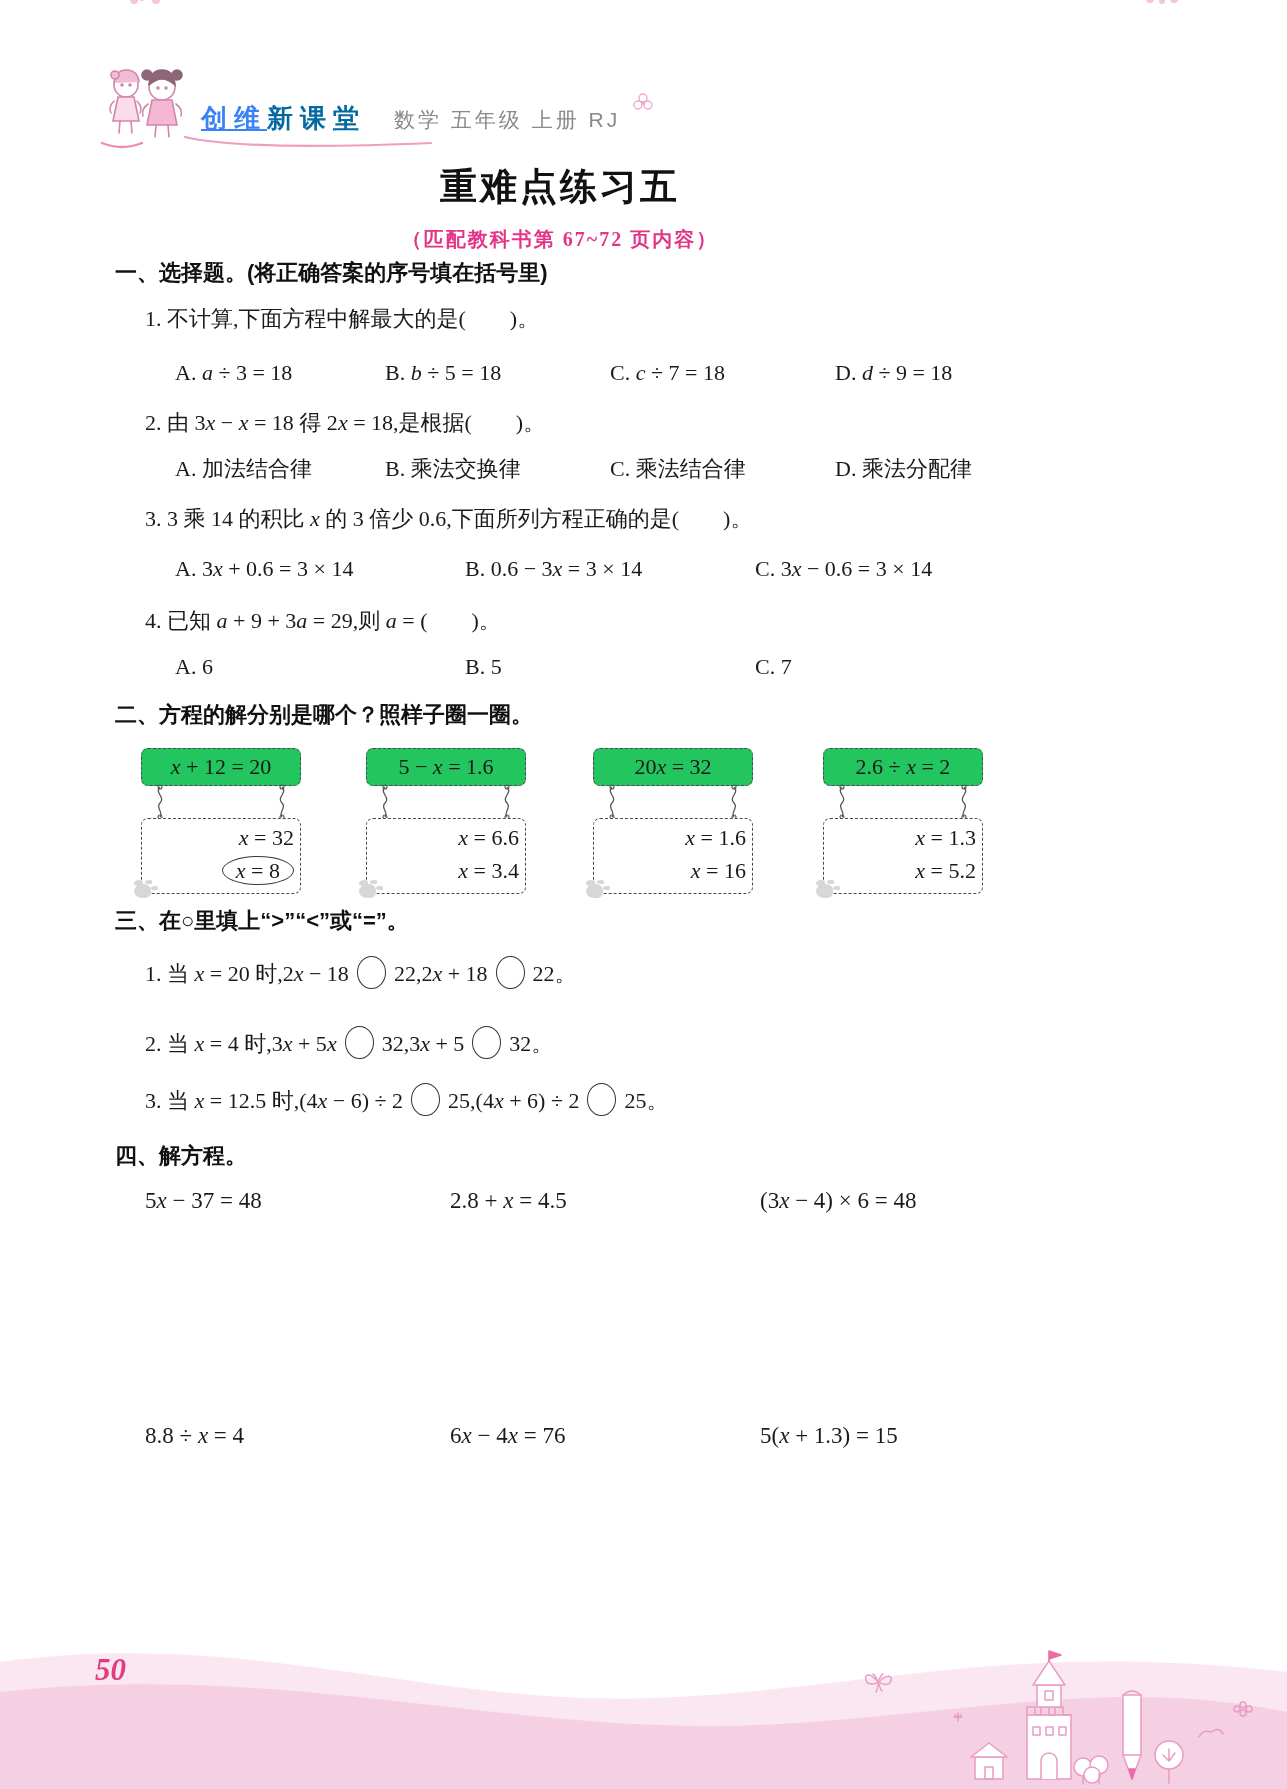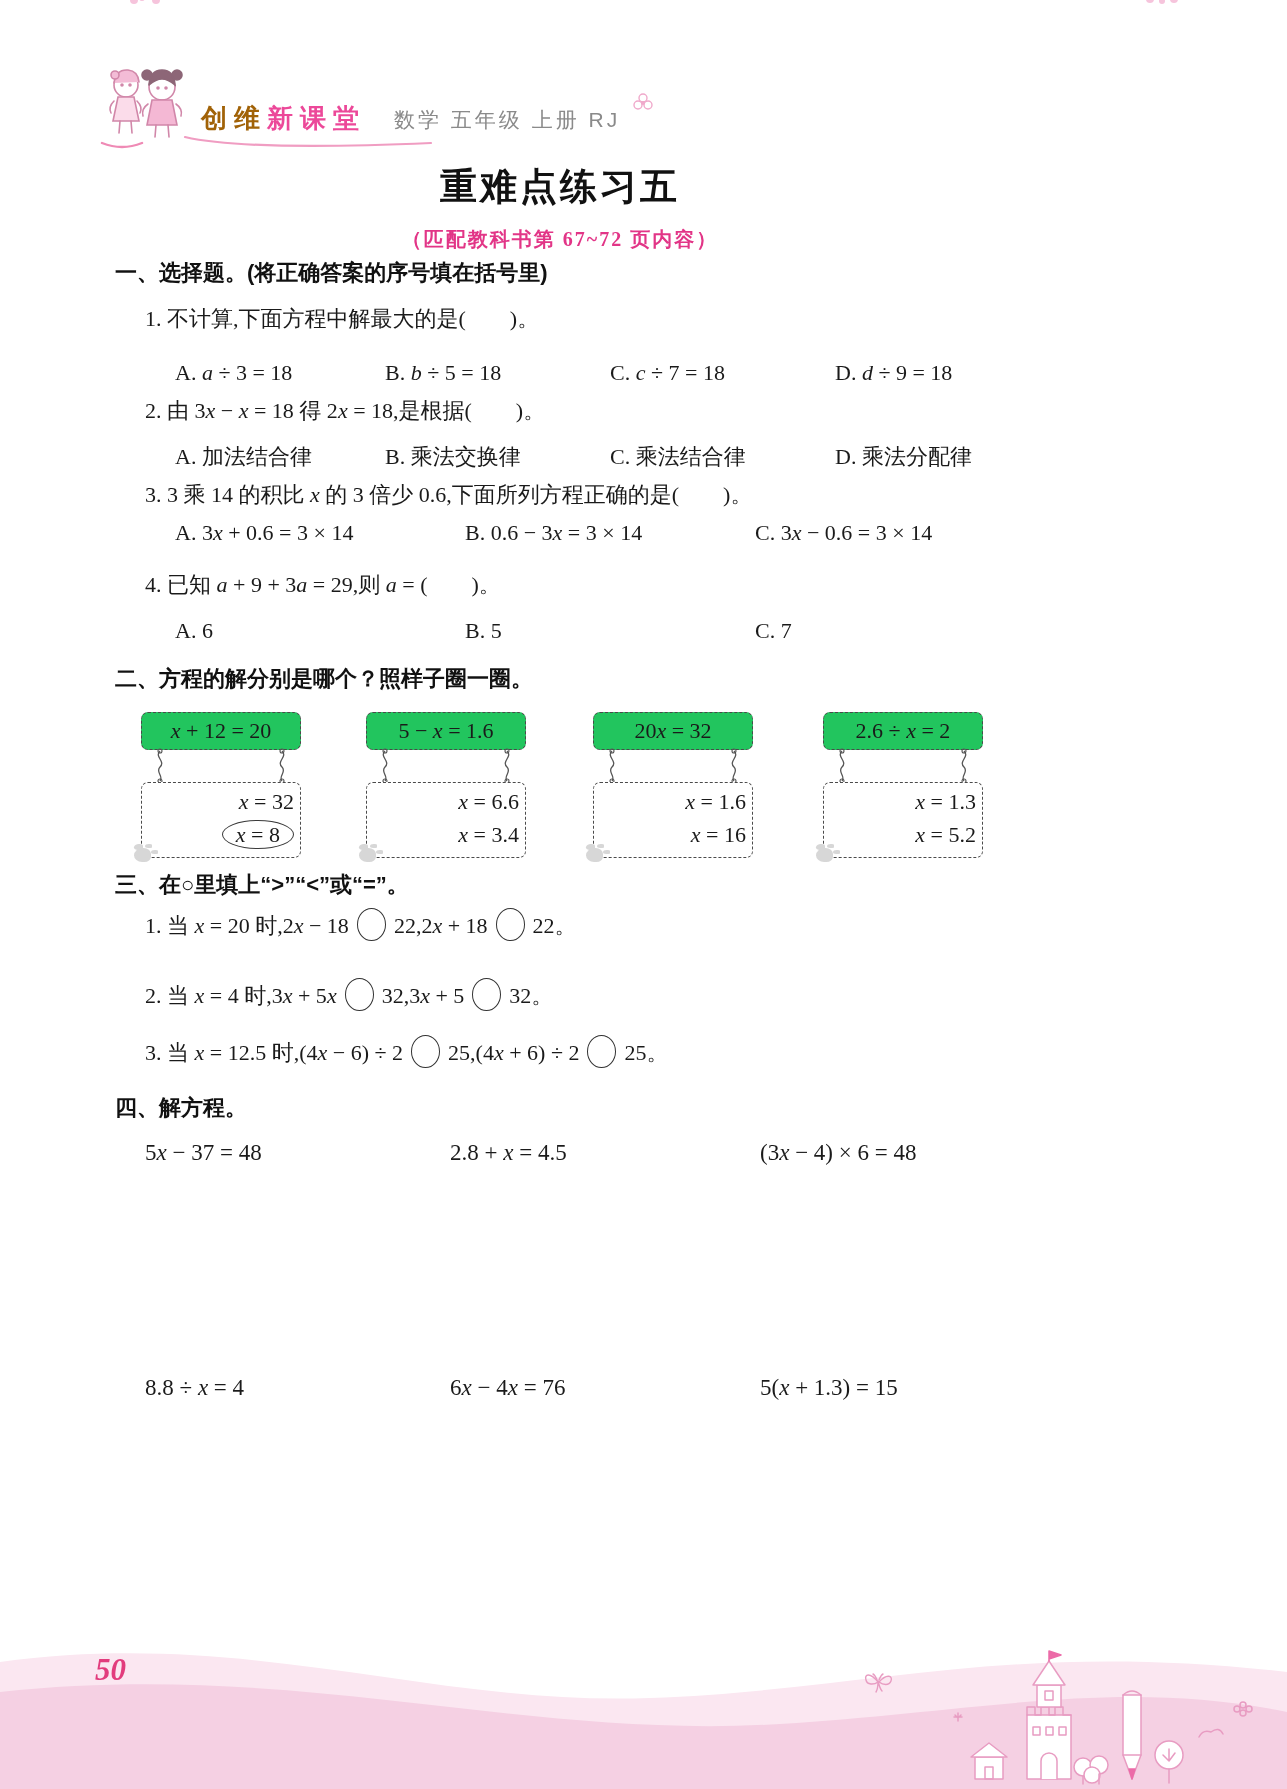--- a/index.html
+++ b/index.html
@@ -8,40 +8,40 @@
     font-family:"Liberation Serif","DejaVu Serif",serif;
     color:#1a1a1a;overflow:hidden;
   }
   .hei{font-family:"Liberation Sans","DejaVu Sans",sans-serif;font-weight:700;}
 
   
   .header{position:absolute;left:100px;top:55px;height:95px;display:flex;align-items:flex-end;}
   .mascot{width:95px;height:95px;}
   .brand-wrap{position:relative;margin-left:6px;padding-bottom:14px;}
   .brand{font-size:26px;letter-spacing:7px;font-family:"Liberation Sans","DejaVu Sans",sans-serif;font-weight:700;}
-  .brand .b1{color:#a16207;}
-  .brand .b2{color:#ec4899;}
+  .brand .b1{color:#3b82f6;text-decoration:underline;}
+  .brand .b2{color:#0369a1;}
   .swoosh{position:absolute;left:-18px;bottom:2px;}
   .subject{font-size:21px;letter-spacing:3px;color:#8a8a8a;margin-left:28px;padding-bottom:16px;
     font-family:"Liberation Sans","DejaVu Sans",sans-serif;font-weight:400;}
   .hdr-flower{margin-left:10px;margin-bottom:34px;}
   .corner-deco{position:absolute;top:-6px;}
 
   
   .title-block{position:absolute;left:115px;top:162px;width:890px;text-align:center;}
   .main-title{font-size:37px;letter-spacing:3px;color:#111;}
   .subtitle{font-size:20px;letter-spacing:2px;color:#e23587;margin-top:14px;font-weight:700;}
 
   
   .content{position:absolute;left:115px;top:258px;width:980px;font-size:22px;line-height:30px;}
   .sec-heading{font-size:22px;line-height:30px;color:#111;}
   .q-line{padding-left:30px;}
   .opt-grid4{display:grid;grid-template-columns:210px 225px 225px auto;padding-left:60px;}
   .opt-grid3{display:grid;grid-template-columns:290px 290px auto;padding-left:60px;}
-  .mt16{margin-top:16px}.mt18{margin-top:18px}.mt20{margin-top:8px}
+  .mt16{margin-top:16px}.mt18{margin-top:18px}.mt20{margin-top:20px}
   .mt21{margin-top:21px}.mt22{margin-top:22px}.mt24{margin-top:24px}.mt34{margin-top:34px}
   i{font-style:italic;}
 
   
   .cards{display:flex;margin-top:18px;height:140px;}
   .card{width:160px;position:relative;}
   .card1{margin-left:26px}.card2{margin-left:65px}.card3{margin-left:67px}.card4{margin-left:70px}
   .eq-box{border:1.6px dashed #4a4a4a;border-radius:7px;padding:3px 4px;text-align:center;
     height:30px;line-height:30px;background:#22c55e;}
   .ties{position:relative;height:32px;}

